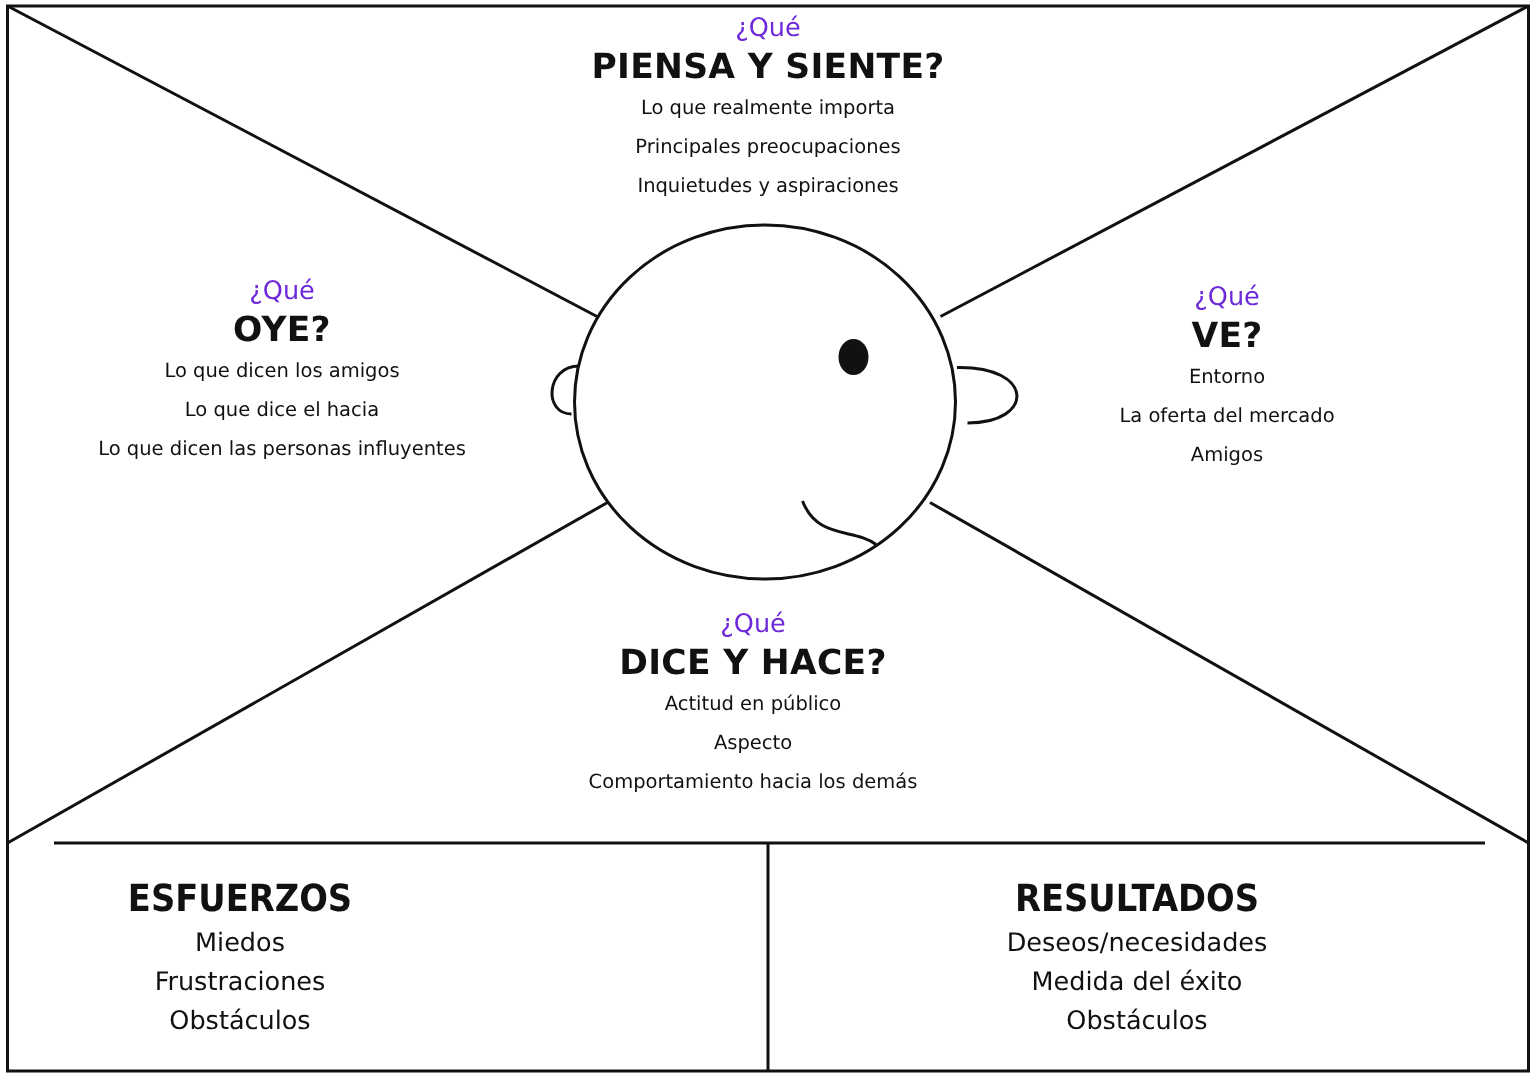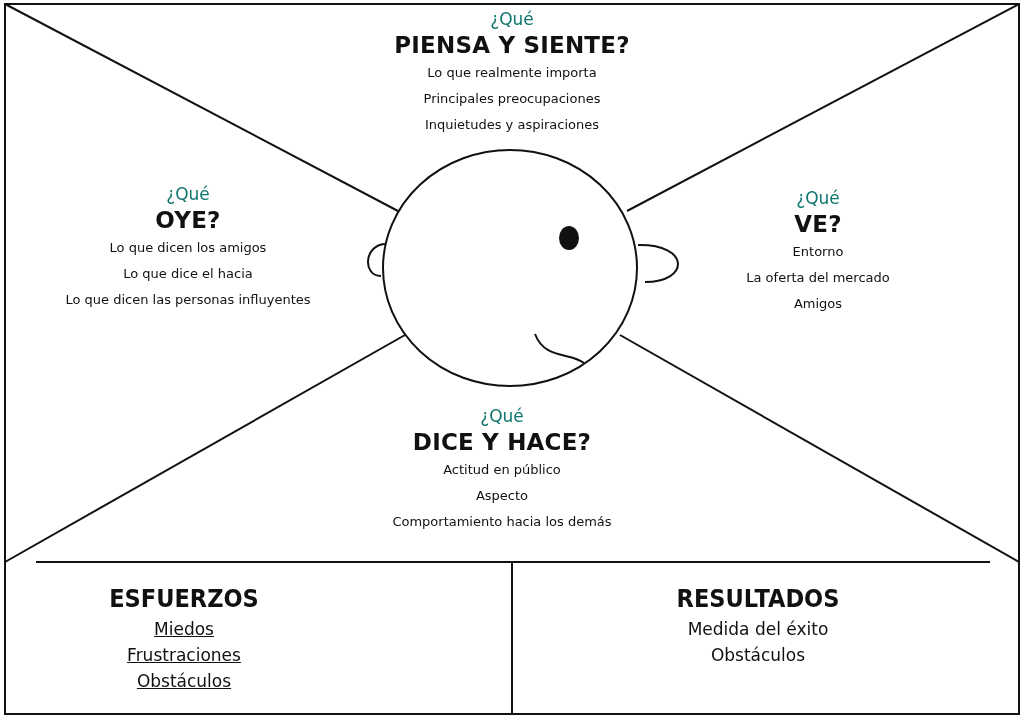--- a/index.html
+++ b/index.html
@@ -1,20 +1,20 @@
 <!DOCTYPE html>
 <html><head>
 <meta charset="utf-8">
 <style>
   html, body { margin: 0; padding: 0; background: #ffffff; }
   body { width: 1024px; height: 721px; position: relative; overflow: hidden;
          font-family: "DejaVu Sans", sans-serif; color: #111; }
   svg.lines { position: absolute; left: 0; top: 0; }
   .block { position: absolute; text-align: center; transform: translateX(-50%); white-space: nowrap; }
-  .q { font-size: 17px; line-height: 22px; color: #0f766e; }
+  .q { font-size: 17px; line-height: 22px; color: #6d28d9; }
   .h { font-size: 23px; font-weight: bold; line-height: 30px; letter-spacing: 0.2px; }
   .item { font-size: 13px; line-height: 26px; }
   .hb { font-size: 25px; font-weight: bold; line-height: 34px; transform: scaleX(0.9); display: inline-block; }
   .ib { font-size: 17px; line-height: 26px; }
 </style>
 </head>
 <body>
 
 <svg class="lines" width="1024" height="721" viewBox="0 0 1024 721">
   <rect x="5" y="4" width="1014" height="710" fill="none" stroke="#111" stroke-width="2"></rect>
@@ -58,24 +58,25 @@
 </div>
 
 <div class="block" style="left:502px; top:405px;">
   <div class="q">¿Qué</div>
   <div class="h">DICE Y HACE?</div>
   <div class="item">Actitud en público</div>
   <div class="item">Aspecto</div>
   <div class="item">Comportamiento hacia los demás</div>
 </div>
 
-<div class="block" style="left:184px; top:582px;text-decoration:underline;">
+<div class="block" style="left:160px; top:582px;">
   <div><span class="hb">ESFUERZOS</span></div>
   <div class="ib">Miedos</div>
   <div class="ib">Frustraciones</div>
   <div class="ib">Obstáculos</div>
 </div>
 
 <div class="block" style="left:758px; top:582px;">
   <div><span class="hb">RESULTADOS</span></div>
+  <div class="ib">Deseos/necesidades</div>
   <div class="ib">Medida del éxito</div>
   <div class="ib">Obstáculos</div>
 </div>
 
 </body></html>

